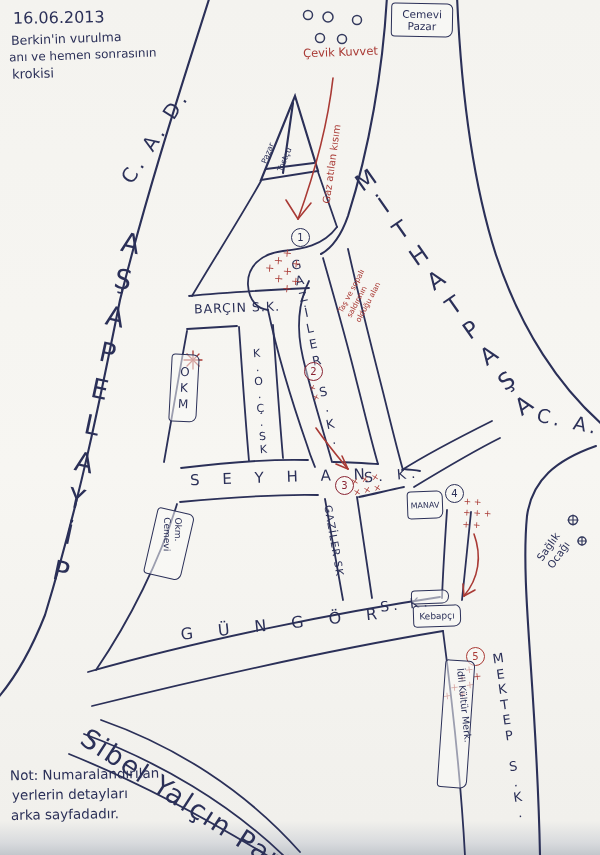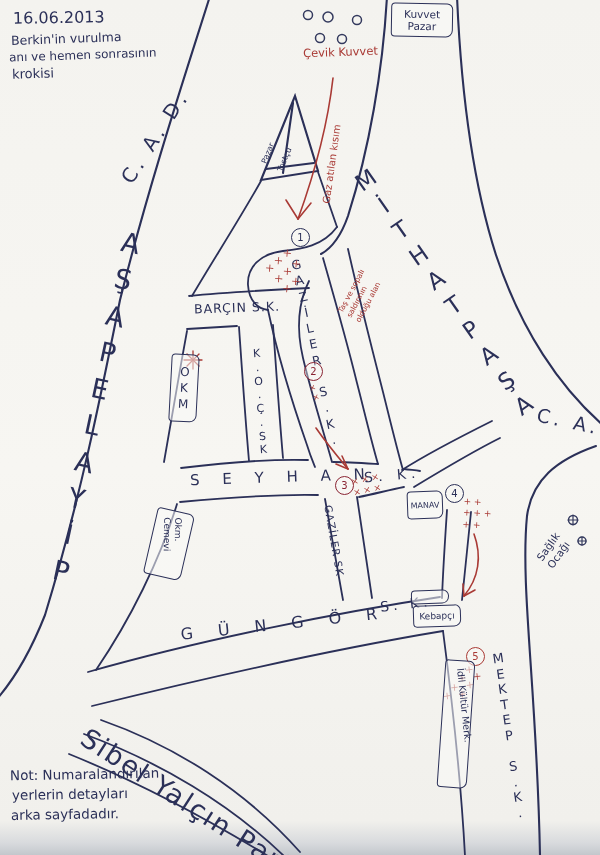--- a/index.html
+++ b/index.html
@@ -112,21 +112,21 @@
         <path d="M184,360 L202,360"></path>
     </g>
   </svg>
 
   <div class="lbl" style="left:13px;top:8px;font-size:16px;transform:rotate(-1deg);">16.06.2013</div>
   <div class="lbl" style="left:11px;top:31px;font-size:12.5px;transform:rotate(-2deg);">Berkin'in vurulma</div>
   <div class="lbl" style="left:9px;top:48px;font-size:12px;transform:rotate(-2deg);">anı ve hemen sonrasının</div>
   <div class="lbl" style="left:12px;top:66px;font-size:13px;transform:rotate(-2deg);">krokisi</div>
 
   <div class="box" style="left:391px;top:3px;width:60px;height:32px;font-size:10.5px;line-height:1.15;transform:rotate(1deg);flex-direction:column;">
-    <span>Kuvvet</span>
+    <span>Cemevi</span>
     <span>Pazar</span>
   </div>
 
   <div class="lbl red" style="left:303px;top:45px;font-size:11.5px;transform:rotate(-2deg);">Çevik Kuvvet</div>
 
   <div class="lbl red" style="left:326px;top:198px;font-size:10px;transform:rotate(-82deg);transform-origin:left center;">Gaz atılan kısım</div>
 
   <div class="lbl" style="left:268px;top:156px;font-size:8px;transform:rotate(-68deg);transform-origin:left bottom;">Pazar</div>
   <div class="lbl" style="left:284px;top:164px;font-size:8px;transform:rotate(-68deg);transform-origin:left bottom;">Tostçu</div>
 

